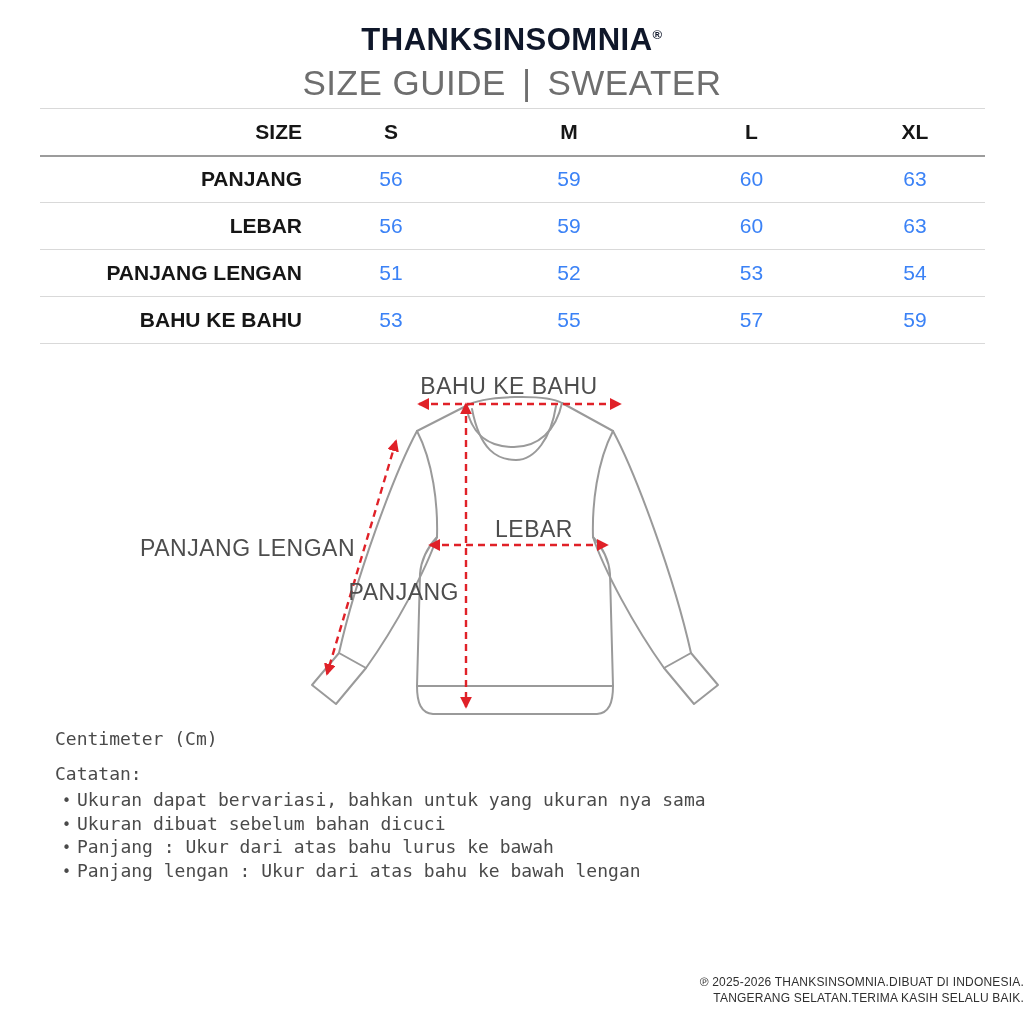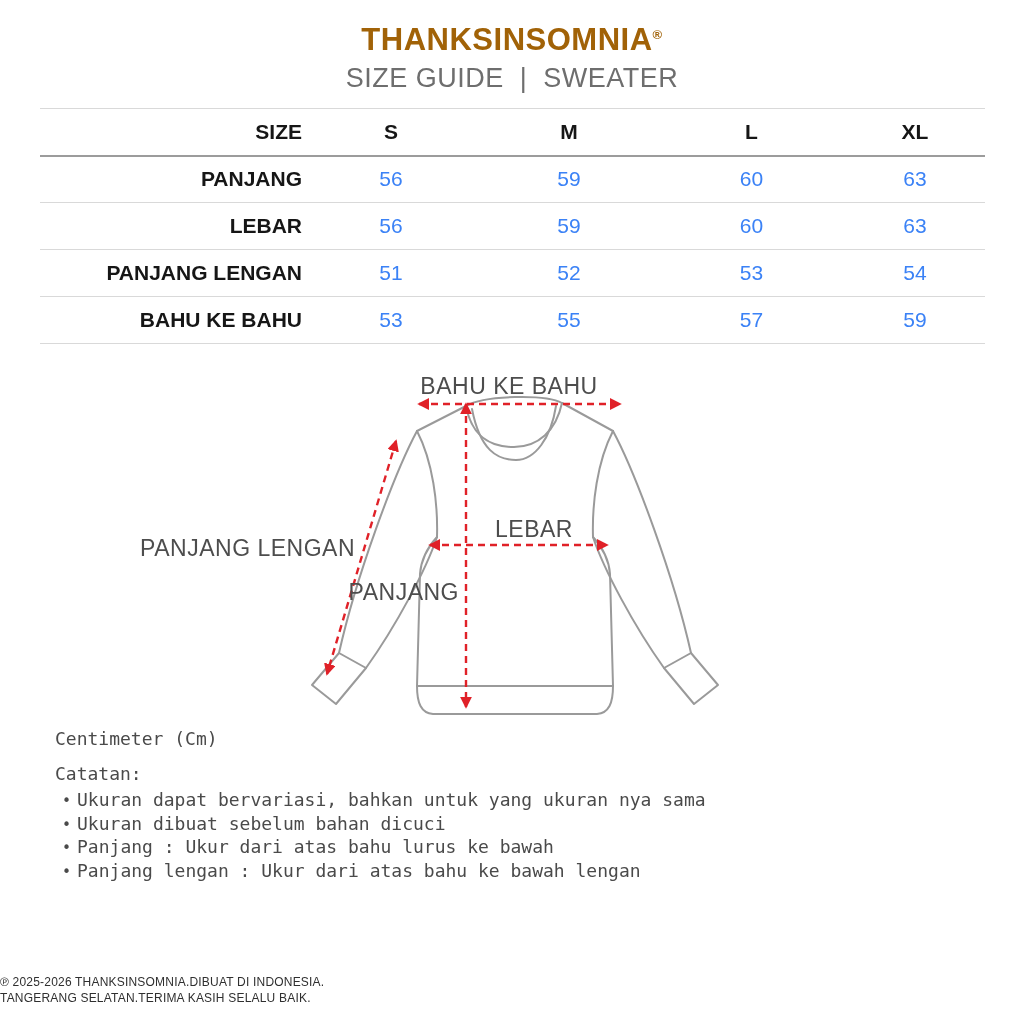--- a/index.html
+++ b/index.html
@@ -9,25 +9,25 @@
     width: 1024px;
     height: 1024px;
     background: #ffffff;
     font-family: "Liberation Sans", sans-serif;
     overflow: hidden;
   }
 
   
   .header { position: absolute; top: 22px; left: 0; width: 100%; text-align: center; }
   .brand {
-    font-size: 31px; font-weight: 700; color: #a16207; letter-spacing: 0.5px;
+    font-size: 31px; font-weight: 700; color: #0f172a; letter-spacing: 0.5px;
   }
   .brand sup { font-size: 13px; font-weight: 700; vertical-align: super; }
   .subtitle {
-    margin-top: 5px; font-size: 27px; color: #6e6e6e; letter-spacing: 0.5px;
+    margin-top: 5px; font-size: 35px; color: #6e6e6e; letter-spacing: 0.5px;
   }
   .subtitle .divider { display: inline-block; margin: 0 16px; color: #6e6e6e; }
 
   
   .size-table-wrap { position: absolute; top: 108px; left: 40px; width: 945px; }
   table.size-table {
     width: 100%; border-collapse: collapse; table-layout: fixed;
     border-top: 1px solid #d9d9d9;
   }
   table.size-table col.c-label { width: 262px; }
@@ -62,21 +62,21 @@
   }
   .notes .unit { margin-bottom: 14px; }
   .notes .notes-title { margin-bottom: 5px; }
   .notes ul { list-style: none; }
   .notes li { line-height: 21.7px; white-space: nowrap; padding-left: 7px; }
   .notes li .bullet { margin-right: 6px; font-size: 15px; }
 
   
   .footer {
     position: absolute; top: 975px; left: 0; width: 100%;
-    text-align: left; font-size: 12px; line-height: 15.5px;
+    text-align: right; font-size: 12px; line-height: 15.5px;
     color: #2f2f2f; letter-spacing: 0.2px;
   }
 </style>
 </head>
 <body>
 
 <div class="page">
 
   <div class="header">
     <div class="brand"><span>THANKSINSOMNIA</span><sup>®</sup></div>

